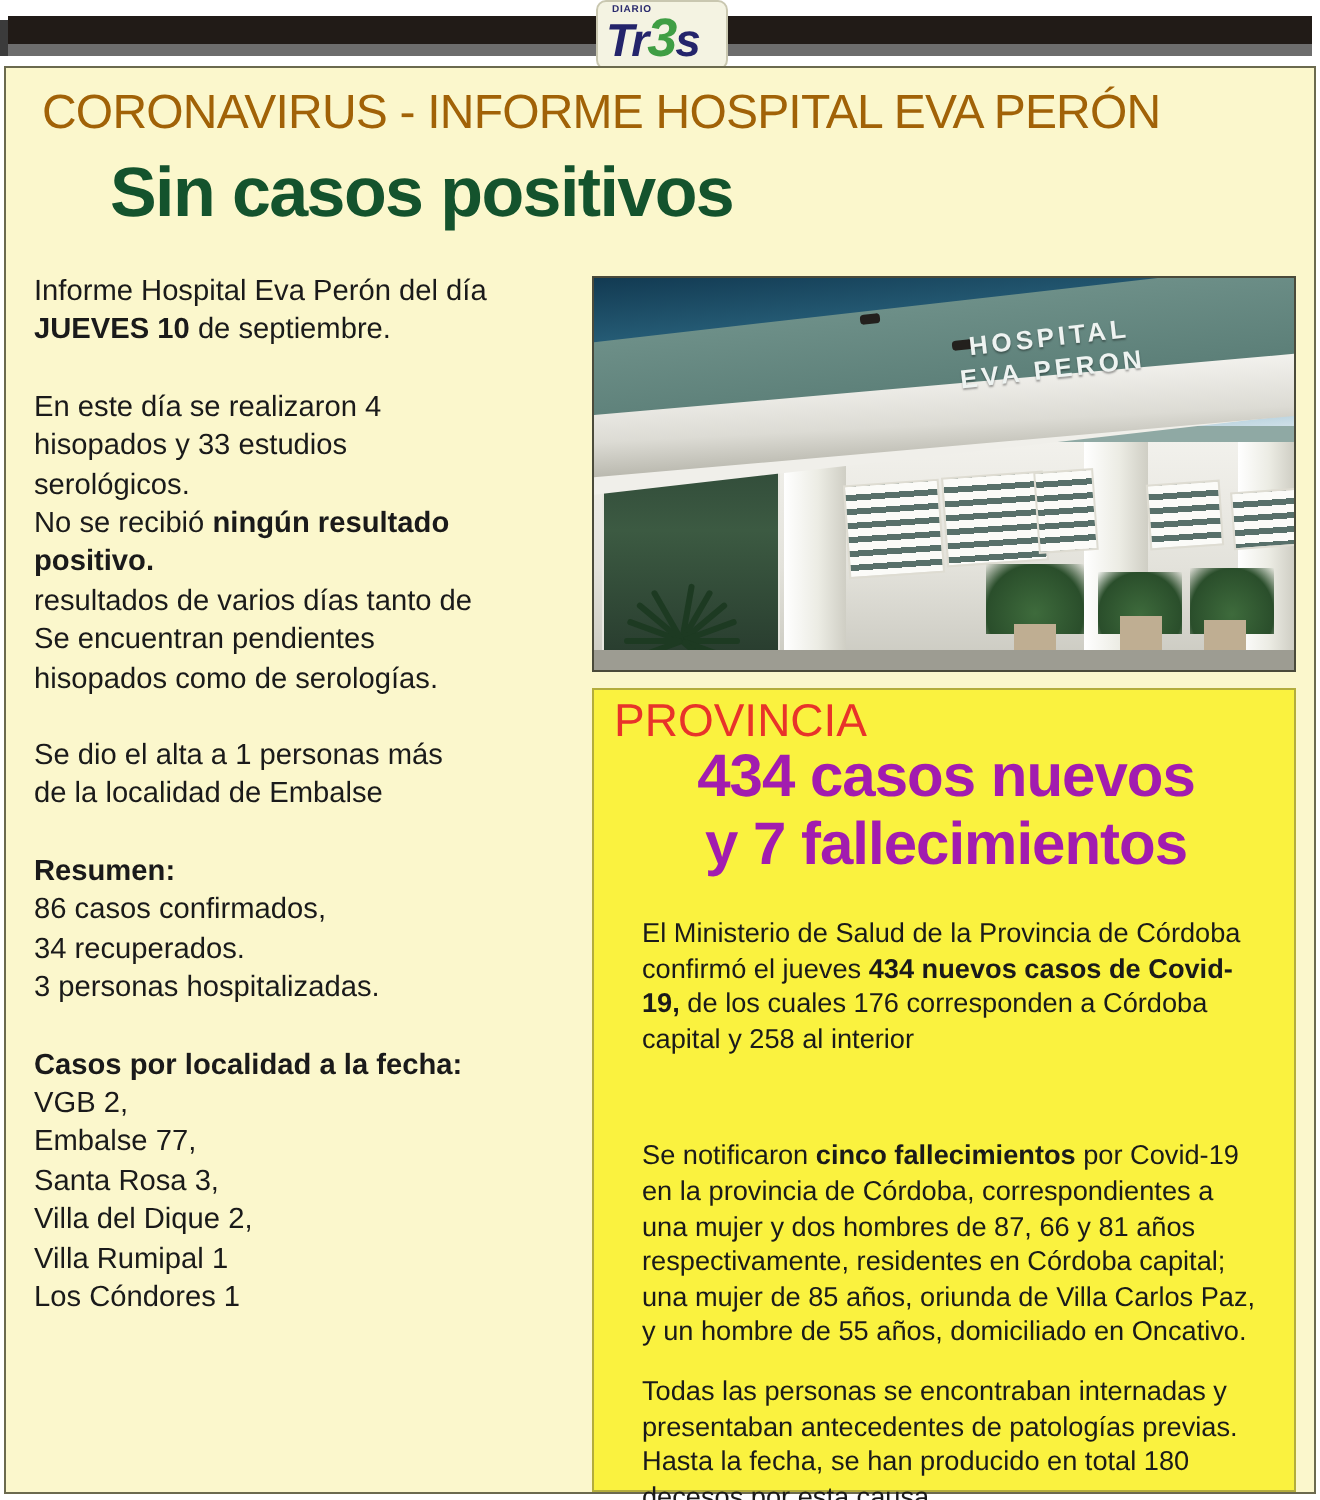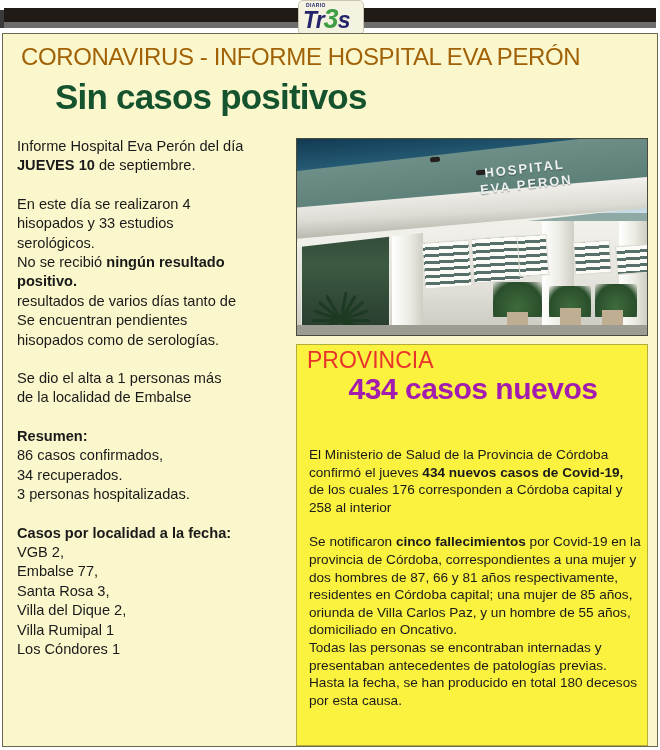--- a/index.html
+++ b/index.html
@@ -261,21 +261,21 @@
     font-family: "Liberation Sans", sans-serif;
   }
   .prov-body {
     position: absolute;
     left: 12px; top: 101px;
     width: 332px;
     font-size: 13.6px;
     line-height: 17.6px;
     color: #1a1a1a;
   }
-  .prov-body p { margin: 0; }
+  .prov-body p { margin: 12px; }
   .prov-body .gap { height: 17px; }
 </style>
 </head>
 <body>
 
 <div class="masthead">
   <div class="bar-shadow"></div>
   <div class="bar-dark"></div>
   <div class="bar-gray"></div>
   <div class="logo">
@@ -370,20 +370,21 @@
     <div class="sign">
       <div>HOSPITAL</div>
       <div>EVA PERON</div>
     </div>
   </div>
 
   <div class="prov-box">
     <div class="prov-title">PROVINCIA</div>
     <div class="prov-big">
       <div>434 casos nuevos</div>
+      <div>y 7 fallecimientos</div>
     </div>
     <div class="prov-body">
       <p><span>El Ministerio de Salud de la Provincia de Córdoba confirmó el jueves </span><span class="b">434 nuevos casos de Covid-19,</span><span> de los cuales 176 corresponden a Córdoba capital y 258 al interior</span></p>
       <div class="gap"></div>
       <p><span>Se notificaron </span><span class="b">cinco fallecimientos</span><span> por Covid-19 en la provincia de Córdoba, correspondientes a una mujer y dos hombres de 87, 66 y 81 años respectivamente, residentes en Córdoba capital; una mujer de 85 años, oriunda de Villa Carlos Paz, y un hombre de 55 años, domiciliado en Oncativo.</span></p>
       <p>Todas las personas se encontraban internadas y presentaban antecedentes de patologías previas. Hasta la fecha, se han producido en total 180 decesos por esta causa.</p>
     </div>
   </div>
 
 </div>

